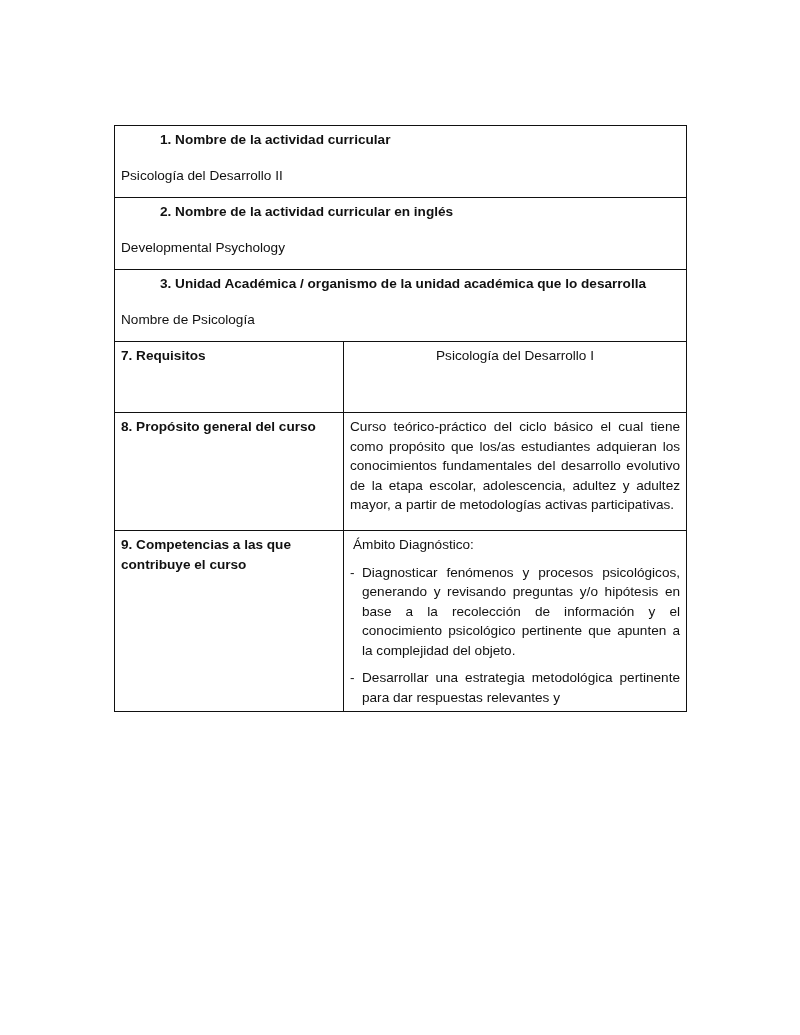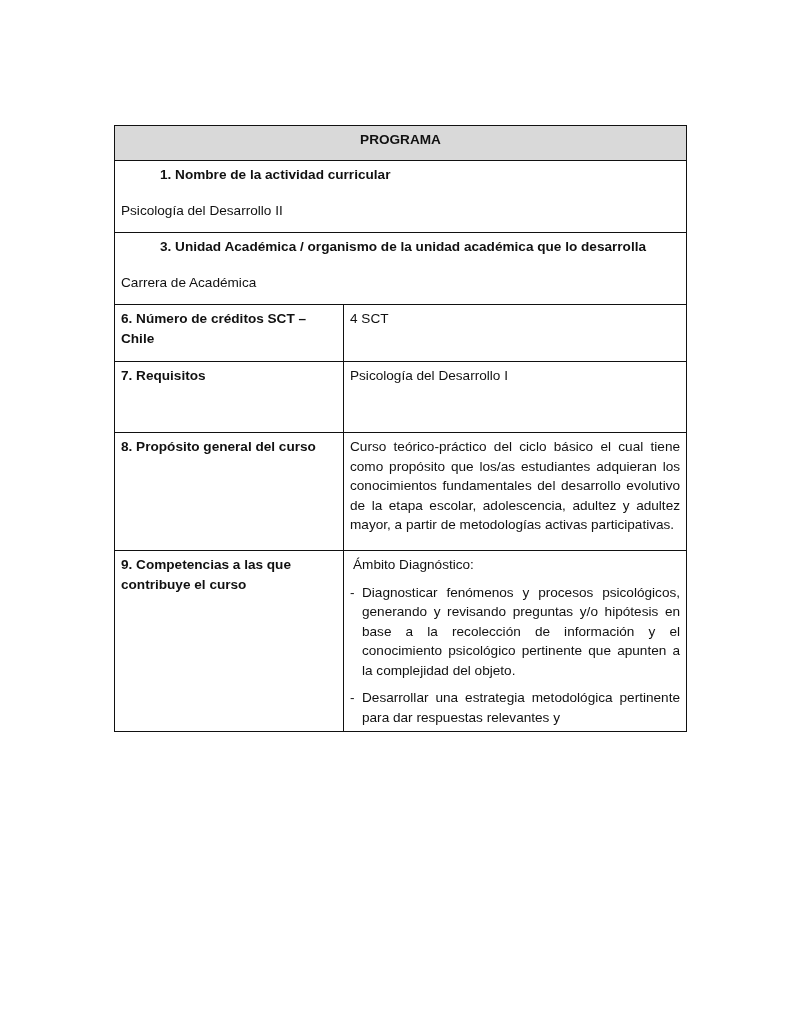--- a/index.html
+++ b/index.html
@@ -13,61 +13,60 @@
   table.prog td { border: 1.6px solid #111; vertical-align: top; padding: 4px 6px; overflow: hidden; }
   .hdr td { background: #d9d9d9; text-align: center; font-weight: bold; height: 26px; padding-top: 3px; }
   .b { font-weight: bold; }
   .full td { height: 63px; }
   .full .lbl { margin-bottom: 16px; margin-left: 39px; }
   .r5 td { height: 63px; }
   .r6 td { height: 48px; }
   .r7 td { height: 62px; }
   .r8 td { height: 109px; }
   .r9 td { height: 145px; }
-  .center { }
+  .center { text-align: center; }
   .hrs { text-align: center; margin-top: 14px; }
   .just { text-align: justify; }
   ul.dash { list-style: none; margin: 0; padding: 0; }
   ul.dash li { position: relative; padding-left: 12px; text-align: justify; margin-top: 8px; }
   ul.dash li::before { content: "-"; position: absolute; left: 0; }
   .comp-head { padding-left: 3px; }
 </style>
 </head>
 <body>
 
 <div class="page">
   <table class="prog">
     <colgroup>
       <col style="width:229px">
       <col style="width:133px">
       <col style="width:210px">
     </colgroup>
     <tbody>
-        <tr class="hdr">
-      <td colspan="3">PROGRAMA</td>
-    </tr>
 
     <tr class="full">
       <td colspan="3">
         <div class="b lbl">1. Nombre de la actividad curricular</div>
         <div>Psicología del Desarrollo II</div>
       </td>
     </tr>
     <tr class="full">
       <td colspan="3">
+        <div class="b lbl">2. Nombre de la actividad curricular en inglés</div>
+        <div>Developmental Psychology</div>
+      </td>
+    </tr>
+    <tr class="full">
+      <td colspan="3">
         <div class="b lbl">3. Unidad Académica / organismo de la unidad académica que lo desarrolla</div>
-        <div>Carrera de Académica</div>
+        <div>Nombre de Psicología</div>
       </td>
     </tr>
 
 
-    <tr class="r6">
-      <td class="b">6. Número de créditos SCT – Chile</td>
-      <td colspan="2">4 SCT</td>
-    </tr>
 
     <tr class="r7">
       <td class="b">7. Requisitos</td>
       <td colspan="2" class="center">Psicología del Desarrollo I</td>
     </tr>
 
     <tr class="r8">
       <td class="b">8. Propósito general del curso</td>
       <td colspan="2" class="just">Curso teórico-práctico del ciclo básico el cual tiene como propósito que los/as estudiantes adquieran los conocimientos fundamentales del desarrollo evolutivo de la etapa escolar, adolescencia, adultez y adultez mayor, a partir de metodologías activas participativas.</td>
     </tr>

